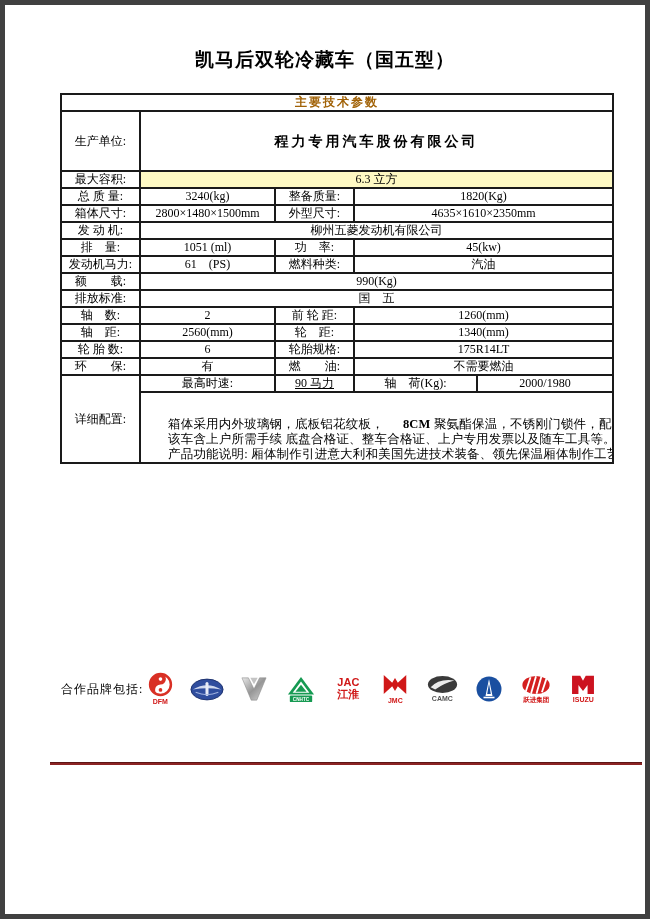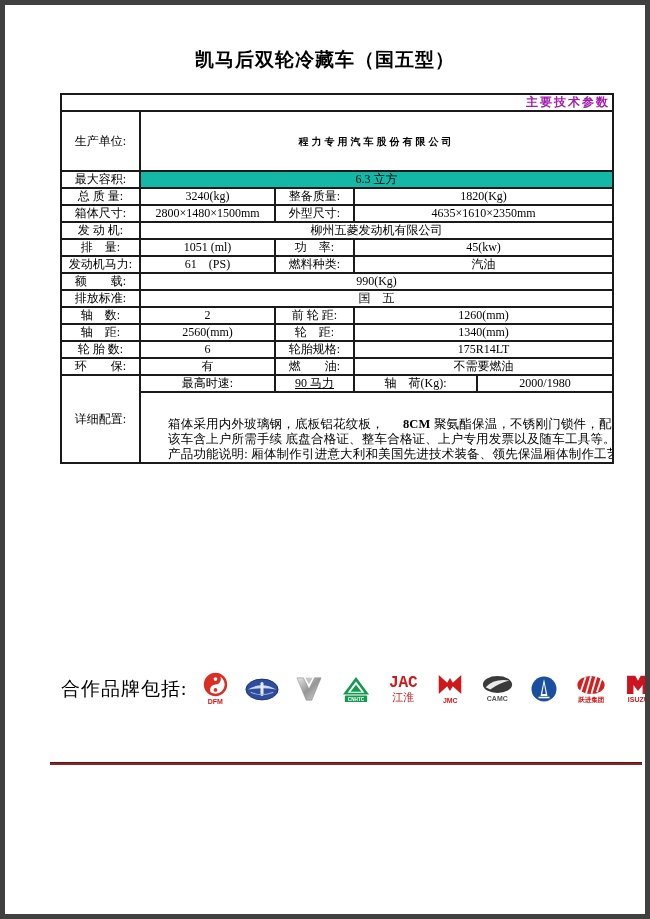--- a/index.html
+++ b/index.html
@@ -19,55 +19,55 @@
     position:absolute; left:55px; top:88px; width:552px;
     border-collapse:collapse; table-layout:fixed;
     font-size:12px;
   }
   table.spec td {
     border:2px solid #1a1a1a;
     text-align:center; vertical-align:middle;
     padding:0 2px; height:16px; line-height:15px;
     white-space:nowrap; overflow:hidden;
   }
-  tr.hdr-row td { color:#a21caf; font-weight:bold; height:15px; letter-spacing:2px;text-align:right; }
+  tr.hdr-row td { color:#a16207; font-weight:bold; height:15px; letter-spacing:2px; }
   tr.producer-row td { height:60px; }
-  td.producer-val { font-size:10px; font-weight:bold; letter-spacing:3px; }
-  td.gray-bg { background:#14b8a6; padding-right:70px; }
+  td.producer-val { font-size:14px; font-weight:bold; letter-spacing:3px; }
+  td.gray-bg { background:#fef9c3; padding-right:70px; }
   td.shift-left { padding-right:140px;margin-top:6px; }
   td.val-left { text-align:left; padding-left:4px;text-decoration:underline; }
   td.detail-cell {
     height:246px; text-align:left; vertical-align:top;
     white-space:normal; padding:2px 12px 4px 9px;
     font-size:12.5px; line-height:1.55; letter-spacing:.2px;
   }
   .detail-cell p { margin:0; text-indent:2em; }
   .detail-cell p.p1 { margin-top:24px; }
   .detail-cell p.p2, .detail-cell p.p3 { }
   .detail-cell b { font-weight:bold;margin-left:19px; }
 
   .partners {
     position:absolute; left:56px; top:656px; width:582px; height:56px;
     display:flex; align-items:center;
   }
-  .partners-label { font-size:19px; letter-spacing:1px; margin-right:11px; white-space:nowrap; }
+  .partners-label { font-size:12px; letter-spacing:1px; white-space:nowrap; }
   .logos { display:flex; align-items:center; gap:13px; }
   .logo {
     width:34px; min-width:34px; height:50px;
     display:flex; flex-direction:column; align-items:center; justify-content:center;
   }
   .brand-text {
     font-family:"Liberation Sans", sans-serif; font-style:normal;
     font-size:7px; font-weight:bold; line-height:1.1; margin-top:1px;
     white-space:nowrap;
   }
   .red-text { color:#d01818; }
   .gray-text { color:#555; }
-  .jac-top { font-family:Liberation Mono, monospace; font-size:16px; font-weight:bold; color:#d01818; line-height:1; }
-  .jac-bottom { font-size:11px; font-weight:normal; color:#d01818; line-height:1.1; }
+  .jac-top { font-family:Liberation Sans, sans-serif; font-size:11px; font-weight:bold; color:#d01818; line-height:1; }
+  .jac-bottom { font-size:11px; font-weight:bold; color:#d01818; line-height:1.1; }
 
   .bottom-rule {
     position:absolute; left:45px; top:757px; width:592px; height:3px;
     background:#8b2424; border-top:1px solid #5e1515;
   }
 </style>
 </head>
 <body>
 
 <div class="page">

